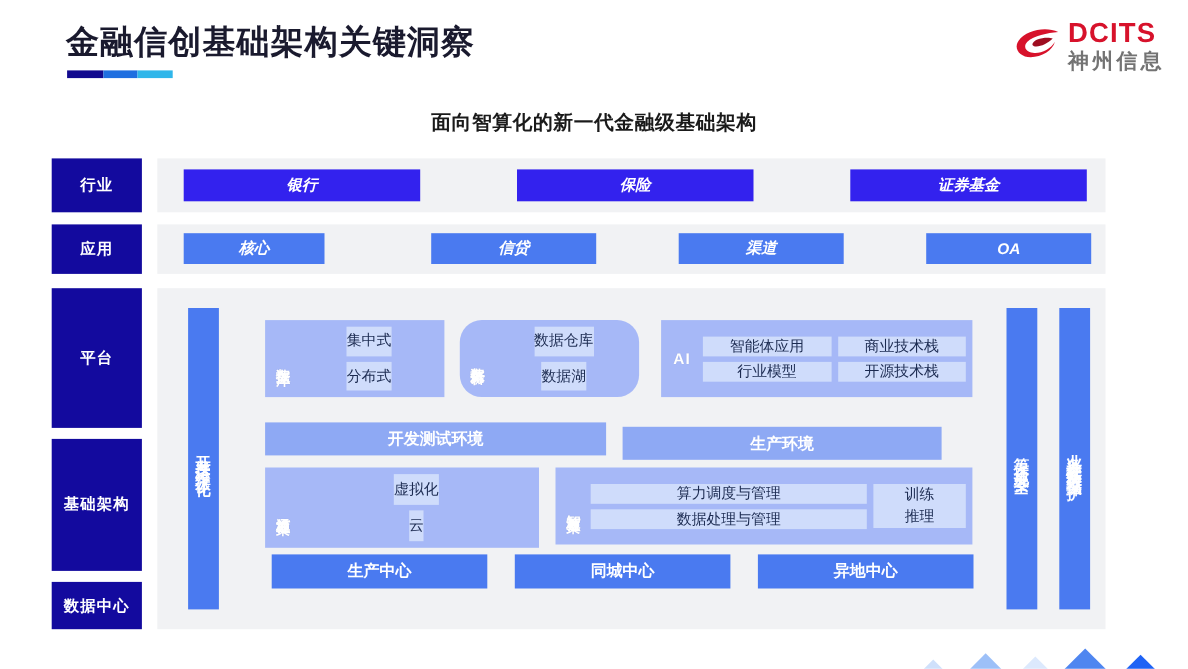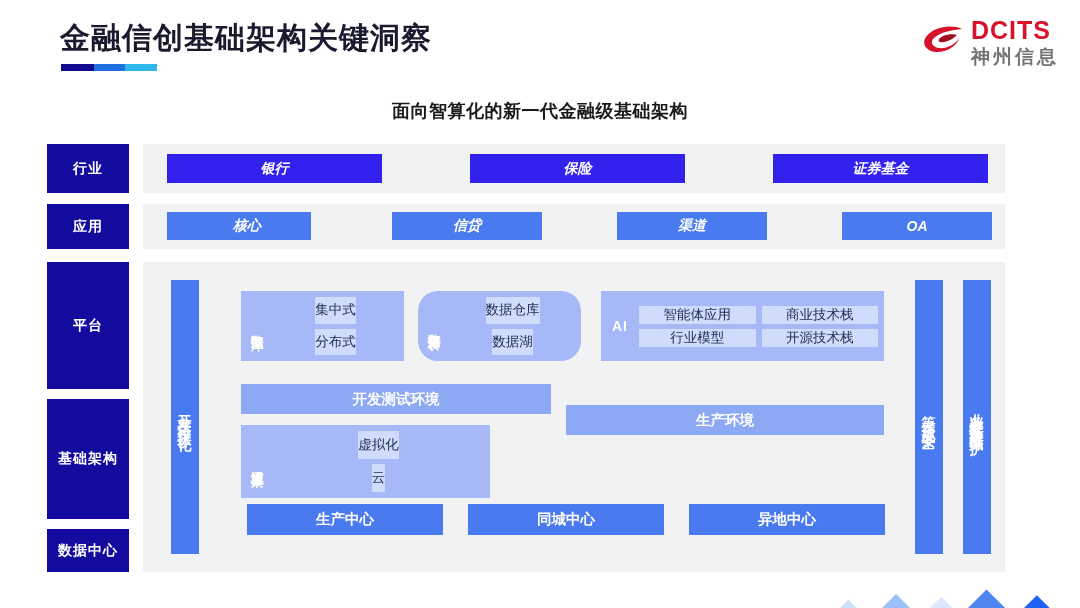--- a/index.html
+++ b/index.html
@@ -98,21 +98,21 @@
   .g-intel{left:505px;top:425px;width:379px;height:70px;}
   .g-intel .group-body{flex-direction:row;gap:6px;}
   .g-intel .stack{flex:1;display:flex;flex-direction:column;gap:5px;}
   .g-intel .side-chip{flex:0 0 84px;background:#cfdcfb;display:flex;flex-direction:column;
         align-items:center;justify-content:center;color:#1b2a50;font-size:13.5px;line-height:1.5;}
 
   
   .envbar{position:absolute;height:30px;background:#8ea9f4;color:#fff;font-weight:bold;
           font-size:14.5px;display:flex;align-items:center;justify-content:center;}
   .env-dev{left:241px;top:384px;width:310px;}
-  .env-prod{left:566px;top:405px;width:318px;}
+  .env-prod{left:566px;top:388px;width:290px;}
 
   
   .dcbar{position:absolute;top:504px;height:31px;background:#4a7af0;color:#fff;
          font-weight:bold;font-size:14.5px;display:flex;align-items:center;justify-content:center;}
   .dc-1{left:247px;width:196px;}
   .dc-2{left:468px;width:196px;}
   .dc-3{left:689px;width:196px;}
 </style>
 </head>
 <body>
@@ -150,21 +150,21 @@
   <div class="rail rail-infra">基础架构</div>
   <div class="rail rail-dc">数据中心</div>
 
   <div class="panel panel-industry">
     <div class="rowbox industry-box" style="left:24px;width:215px;">银行</div>
     <div class="rowbox industry-box" style="left:327px;width:215px;">保险</div>
     <div class="rowbox industry-box" style="left:630px;width:215px;">证券基金</div>
   </div>
 
   <div class="panel panel-app">
-    <div class="rowbox app-box" style="left:24px;width:128px;padding-left:16px;">核心</div>
+    <div class="rowbox app-box" style="left:24px;width:128px;">核心</div>
     <div class="rowbox app-box" style="left:249px;width:150px;">信贷</div>
     <div class="rowbox app-box" style="left:474px;width:150px;">渠道</div>
     <div class="rowbox app-box" style="left:699px;width:150px;">OA</div>
   </div>
 
   <div class="panel panel-core"></div>
 
   <div class="vbar vbar-devops">开发运维一体化</div>
   <div class="vbar vbar-compliance">等保合规安全</div>
   <div class="vbar-continuity">业务连续性及数据保护</div>
@@ -203,20 +203,33 @@
   <div class="envbar env-prod">生产环境</div>
 
   <div class="group g-general">
     <div class="group-label">通算框架</div>
     <div class="group-body">
       <div class="chip">虚拟化</div>
       <div class="chip">云</div>
     </div>
   </div>
 
+  <div class="group g-intel">
+    <div class="group-label">智算框架</div>
+    <div class="group-body">
+      <div class="stack">
+        <div class="chip">算力调度与管理</div>
+        <div class="chip">数据处理与管理</div>
+      </div>
+      <div class="side-chip">
+        <span>训练</span>
+        <span>推理</span>
+      </div>
+    </div>
+  </div>
 
   <div class="dcbar dc-1">生产中心</div>
   <div class="dcbar dc-2">同城中心</div>
   <div class="dcbar dc-3">异地中心</div>
 
   <div class="corner-deco">
     <i class="stripe1"></i>
     <i class="stripe2"></i>
     <i class="stripe3"></i>
     <i class="stripe4"></i>

